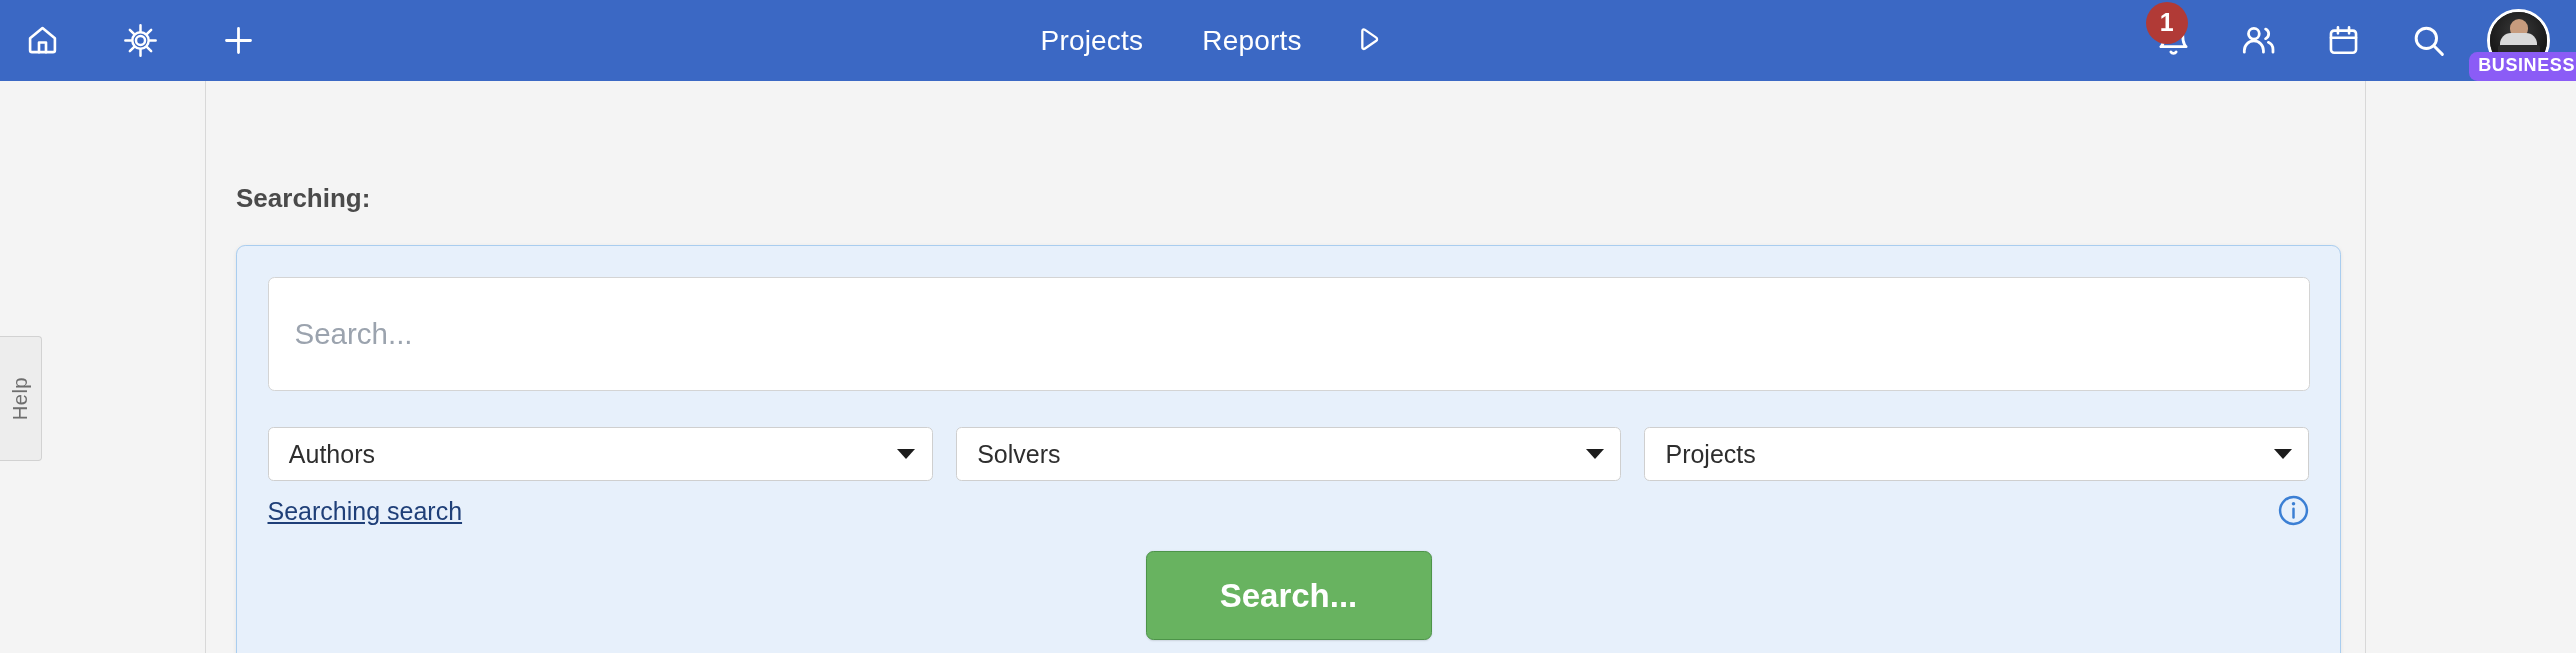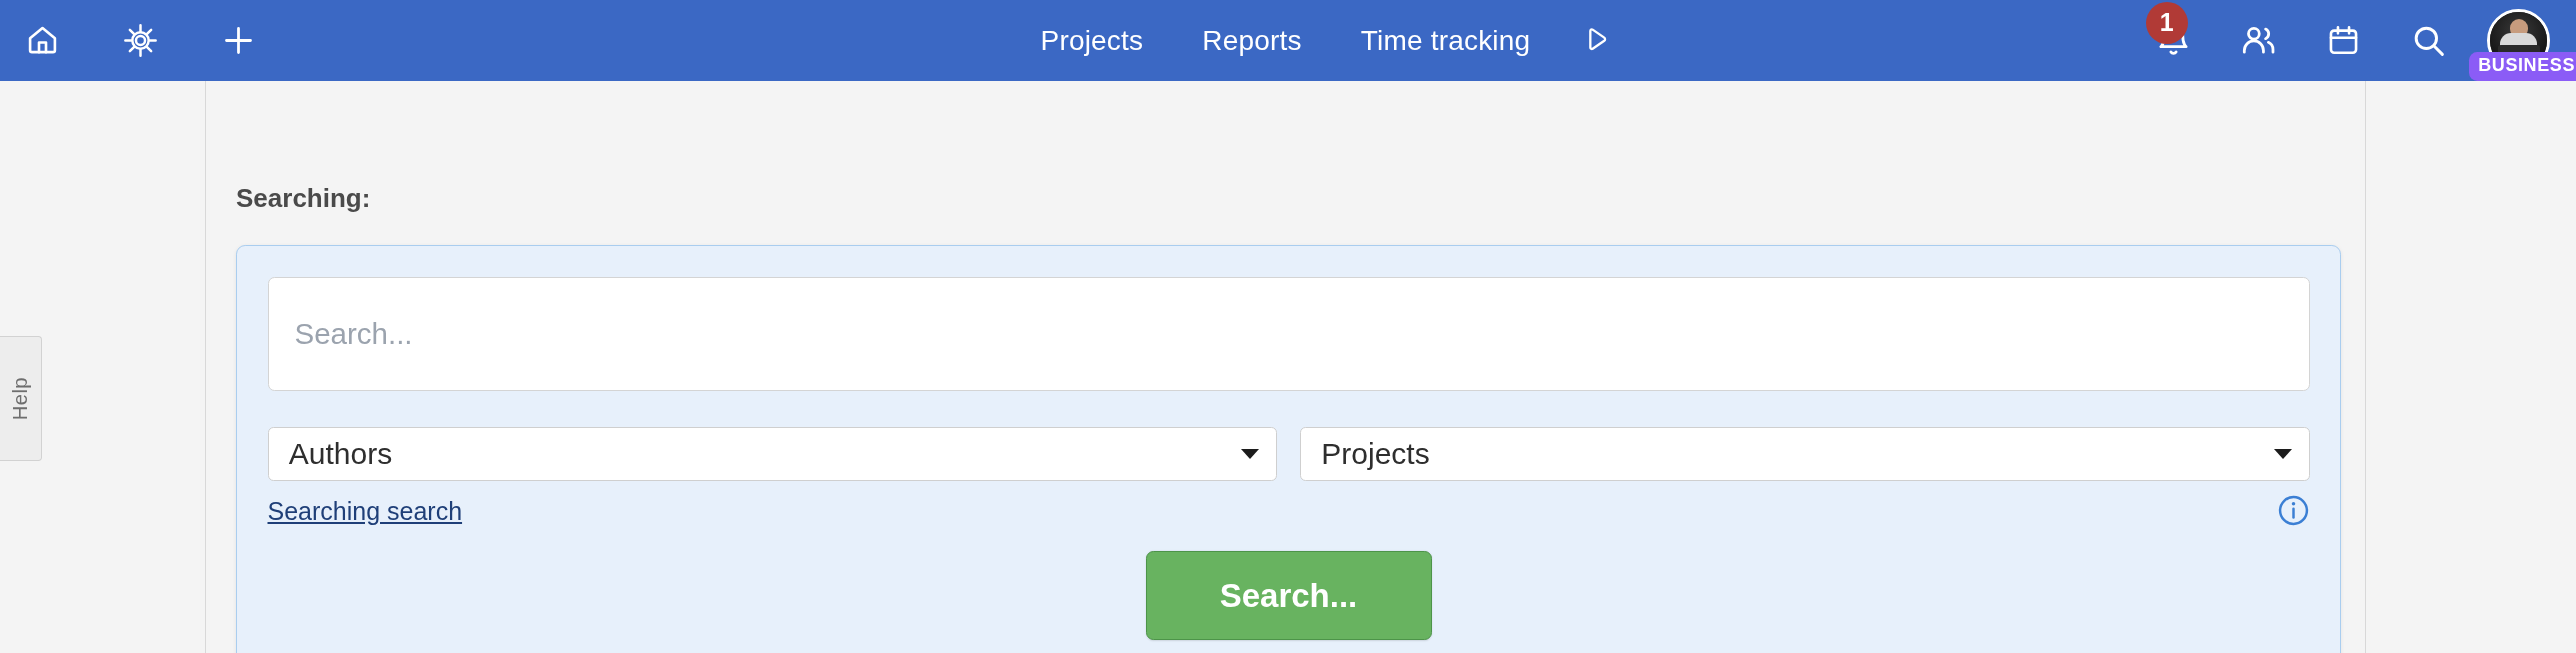--- a/index.html
+++ b/index.html
@@ -117,21 +117,21 @@
   .filter-row {
     position: absolute; left: 30.5px; top: 181px;
     width: 2042px; display: flex; gap: 23px;
   }
   .dropdown {
     flex: 1; height: 54px;
     background: #ffffff; border: 0.9px solid #cfcfcf; border-radius: 5.5px;
     display: flex; align-items: center; justify-content: space-between;
     padding: 0 16.6px 0 20.3px; cursor: pointer;
   }
-  .dropdown .dd-label { font-size: 30px; color: #2e2e2e; }
+  .dropdown .dd-label { font-size: 25px; color: #2e2e2e; }
   .dd-arrow {
     width: 0; height: 0;
     border-left: 9.2px solid transparent; border-right: 9.2px solid transparent;
     border-top: 10.2px solid #1c1c1c;
   }
 
   .adv-link {
     position: absolute; left: 30.5px; top: 251px;
     font-size: 25px; color: #1f3f78; text-decoration: underline;
     cursor: pointer;
@@ -175,21 +175,20 @@
       <div class="tb-icon">
         <svg width="37" height="37" viewBox="0 0 24 24" fill="none" stroke="#ffffff" stroke-width="1.8" stroke-linecap="round">
           <path d="M12 4.2v15.6M4.2 12h15.6"></path>
         </svg>
       </div>
     </div>
 
     <div class="topbar-center">
       <div class="nav-item">Projects</div>
       <div class="nav-item">Reports</div>
-      <div class="nav-item">Time tracking</div>
       <div class="nav-play">
         <svg width="31" height="31" viewBox="0 0 24 24" fill="none" stroke="#ffffff" stroke-width="1.8" stroke-linejoin="round">
           <path d="M8 4.6c0-1 1-1.5 1.8-1l9 6.2c.8.5.8 1.8 0 2.4l-9 6.2c-.8.5-1.8 0-1.8-1z"></path>
         </svg>
       </div>
     </div>
 
     <div class="topbar-right">
       <div class="tbr-btn">
         <div class="bell-badge">1</div>
@@ -246,20 +245,24 @@
       <div class="search-box">
         <span class="ph">Search...</span>
       </div>
 
       <div class="filter-row">
         <div class="dropdown">
           <span class="dd-label">Authors</span>
           <span class="dd-arrow"></span>
         </div>
         <div class="dropdown">
+          <span class="dd-label">Solvers</span>
+          <span class="dd-arrow"></span>
+        </div>
+        <div class="dropdown">
           <span class="dd-label">Projects</span>
           <span class="dd-arrow"></span>
         </div>
       </div>
 
       <div class="adv-link">Searching search</div>
 
       <div class="info-icon">
         <svg width="35" height="35" viewBox="0 0 24 24" fill="none" stroke="#3b7fd4" stroke-width="1.7" stroke-linecap="round">
           <circle cx="12" cy="12" r="9.2"></circle>

